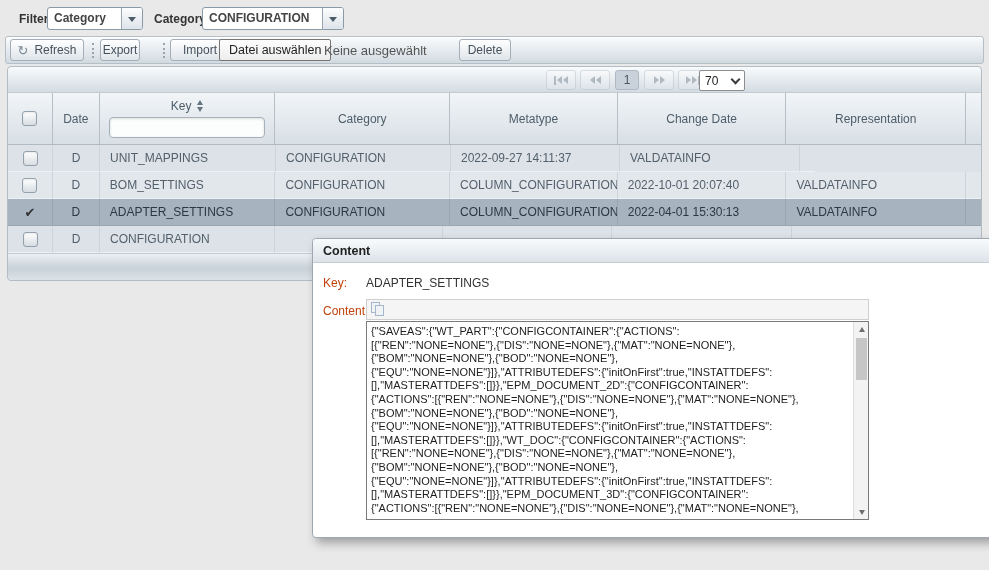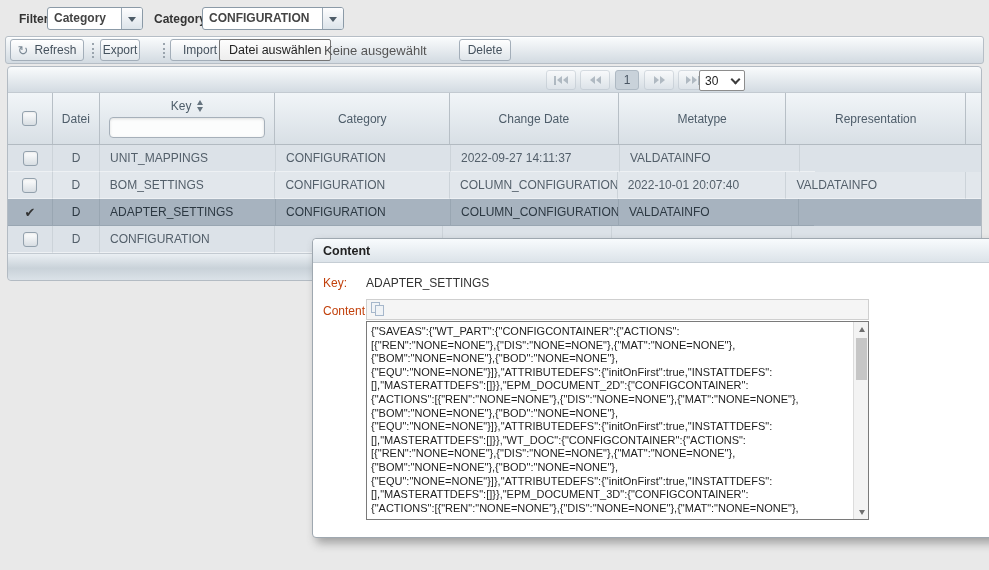--- a/index.html
+++ b/index.html
@@ -163,44 +163,44 @@
       <div class="pgbtn" style="left:636px;">
         <span class="tr2"></span>
           <span class="tr2"></span>
       </div>
       <div class="pgbtn" style="left:670px;">
         <span class="tr2"></span>
           <span class="tr2"></span>
           <span class="pbar"></span>
       </div>
       <div class="rpp">
-        <span>30</span>
+        <span>70</span>
         <span class="chev"></span>
       </div>
     </div>
 
     <div class="grid">
       <div class="hdr">
         <div class="hcell c0">
           <span class="cb"></span>
         </div>
-        <div class="hcell c1">Datei</div>
+        <div class="hcell c1">Date</div>
         <div class="hcell c2">
           <span class="hkeytop">
             <span>Key</span>
             <span class="sort">
                 <span class="s-up"></span>
                 <span class="s-dn"></span>
               </span>
           </span>
           <input class="kfilter" value="" style="">
         </div>
         <div class="hcell c3">Category</div>
+        <div class="hcell c4">Metatype</div>
         <div class="hcell c5">Change Date</div>
-        <div class="hcell c4">Metatype</div>
         <div class="hcell c6">Representation</div>
         <div class="hcell c7"></div>
       </div>
 
       <div class="row row-odd">
         <div class="cell c0">
             <span class="cb"></span>
           </div>
         <div class="cell c1">D</div>
         <div class="cell c2">UNIT_MAPPINGS</div>
@@ -224,20 +224,21 @@
       </div>
 
       <div class="row row-selected">
         <div class="cell c0">
             <span class="checkmark">✔</span>
           </div>
         <div class="cell c1">D</div>
         <div class="cell c2">ADAPTER_SETTINGS</div>
         <div class="cell c3">CONFIGURATION</div>
         <div class="cell c4">COLUMN_CONFIGURATION</div>
+        <div class="cell c5">2022-04-01 15:30:13</div>
         <div class="cell c6">VALDATAINFO</div>
         <div class="cell c7"></div>
       </div>
 
       <div class="row row-odd">
         <div class="cell c0">
             <span class="cb"></span>
           </div>
         <div class="cell c1">D</div>
         <div class="cell c3">CONFIGURATION</div>

